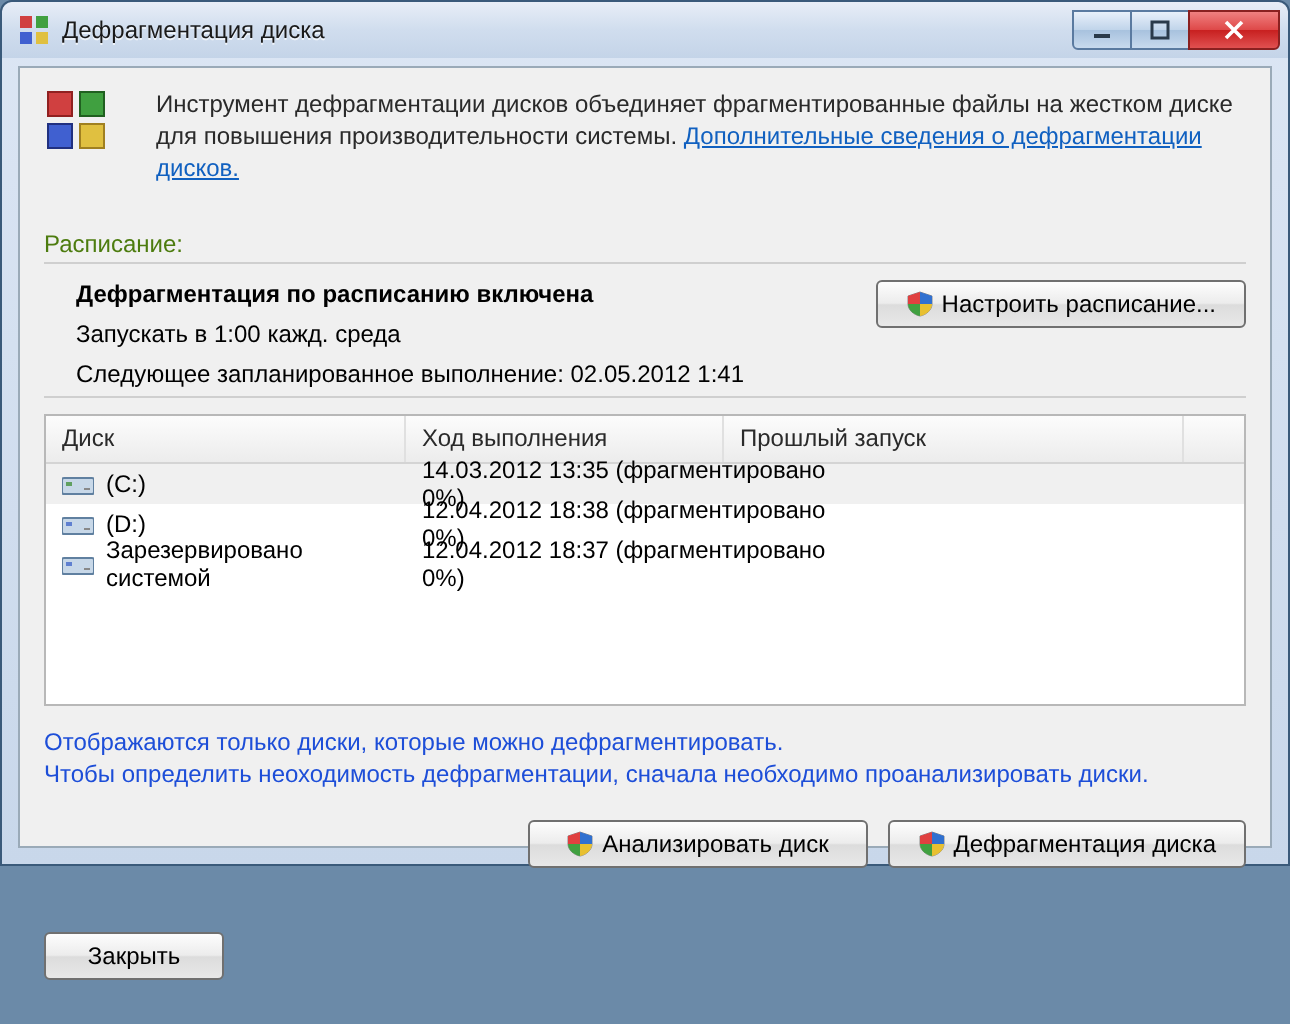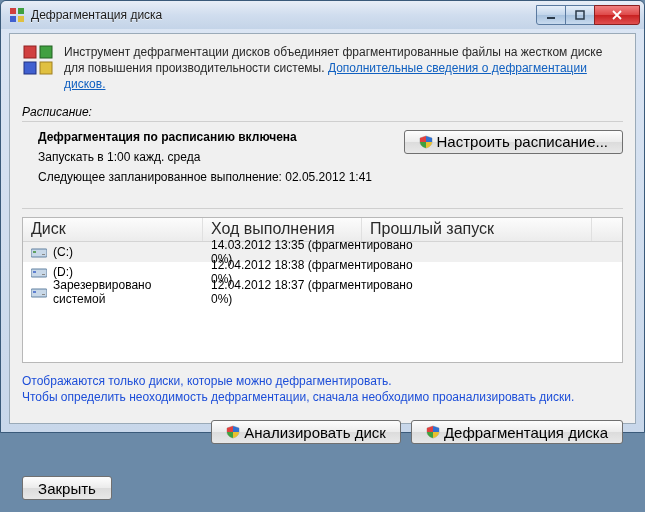--- a/index.html
+++ b/index.html
@@ -55,59 +55,59 @@
     border-color: #8a2020;
     color: #fff;
   }
   .client {
     position: absolute;
     left: 8px; right: 8px; top: 32px; bottom: 8px;
     background: #f0f0f0;
     border: 1px solid #9aaab8;
     padding: 10px 12px 12px 12px;
   }
-  .info-row { display: flex; align-items: flex-start; gap: 10px; margin-bottom: 12px; }
+  .info-row { display: flex; align-items: flex-start; gap: 24px; margin-bottom: 22px; }
   .defrag-icon { width: 32px; height: 32px; flex: 0 0 32px; }
   .info-text { color: #2a2a2a; line-height: 1.35; }
   .info-text a { color: #1060c0; text-decoration: underline; cursor: pointer; }
-  .section-label { color: #000000; margin: 6px 0 2px 0; font-style: italic; }
+  .section-label { color: #4d7c0f; margin: 6px 0 2px 0; }
   .hr { height: 1px; background: #cfcfcf; margin-bottom: 8px; }
   .sched-block {
     display: flex; align-items: flex-start; justify-content: space-between;
-    margin: 2px 0 24px 0;
+    margin: 2px 0 4px 0;
   }
   .sched-left b { font-weight: bold; }
   .sched-left div { margin-top: 6px; }
   .aero-btn {
     min-width: 170px;
     height: 24px;
     padding: 0 14px;
     border: 1px solid #707070;
     border-radius: 3px;
     background: linear-gradient(to bottom, #fdfdfd 0%, #ececec 48%, #dcdcdc 52%, #e8e8e8 100%);
-    font-family: inherit; font-size: 15px;
+    font-family: inherit; font-size: 12px;
     display: inline-flex; align-items: center; justify-content: center; gap: 4px;
     cursor: pointer;
   }
   .shield {
     width: 14px; height: 14px; display: inline-block;
   }
   .table-wrap {
     border: 1px solid #b8b8b8;
     background: #fff;
     height: 146px;
     overflow: hidden;
   }
   .thead {
     display: flex;
     background: linear-gradient(to bottom, #fcfcfc, #ececec);
     border-bottom: 1px solid #d4d4d4;
     height: 24px;
     align-items: center;
-    font-size: 16px; color: #2a2a2a;
+    font-size: 12px; color: #2a2a2a;
   }
   .th { padding: 0 8px; border-right: 1px solid #e0e0e0; height: 100%; display: flex; align-items: center; }
   .col-disk { width: 180px; }
   .col-last { width: 230px; }
   .col-prog { flex: 1; }
   .col-end  { width: 30px; border-right: none; }
   .tbody { }
   .trow { display: flex; height: 20px; align-items: center; font-size: 12px; }
   .trow.sel { background: #f0f0f0; }
   .td { padding: 0 8px; display: flex; align-items: center; gap: 6px; }

